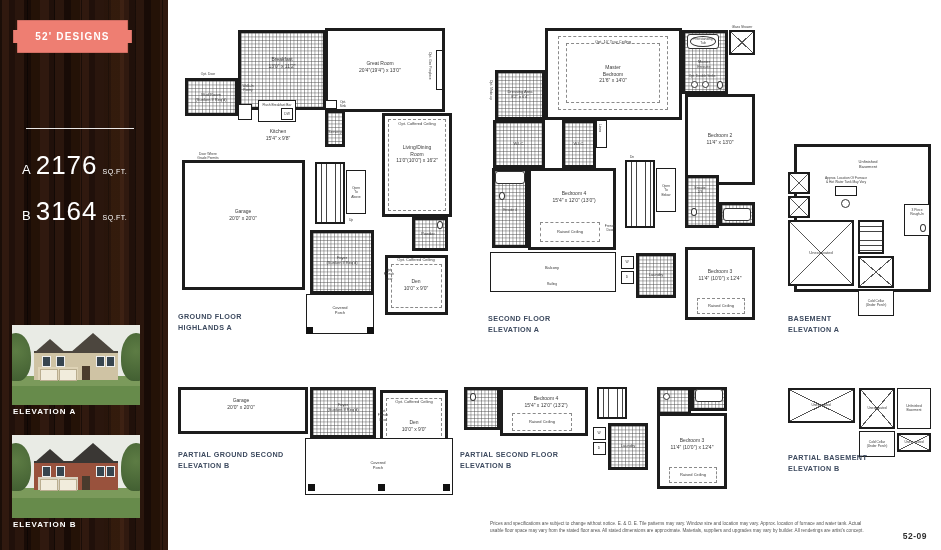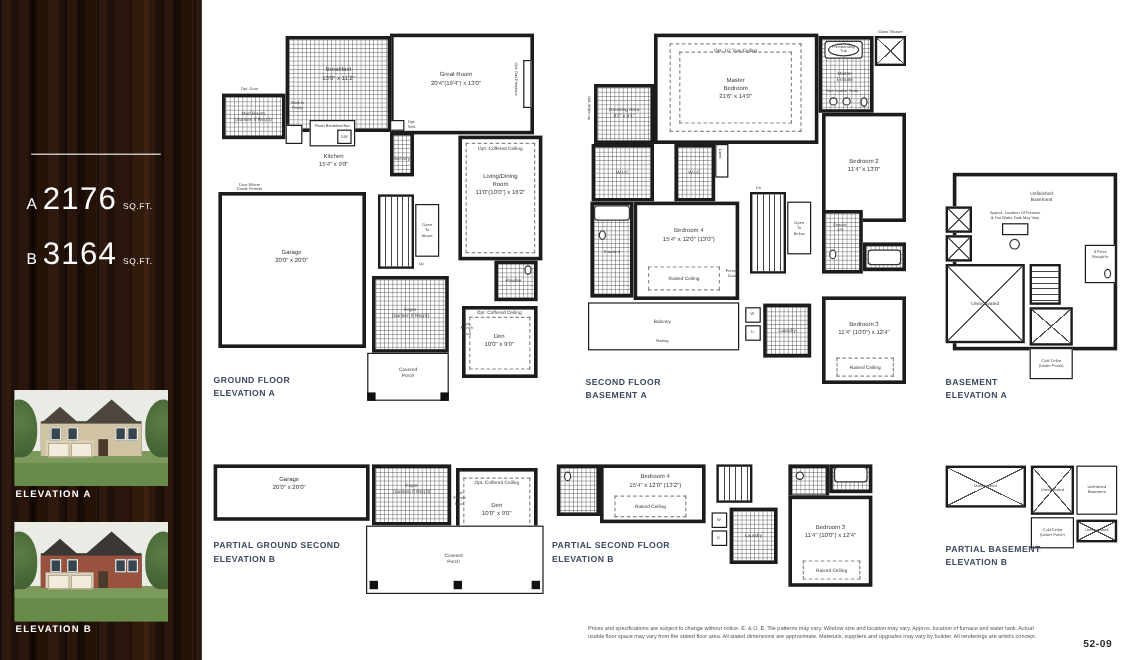--- a/index.html
+++ b/index.html
@@ -77,20 +77,23 @@
   .disclaimer{position:absolute;left:490px;top:520px;width:378px;margin:0;font-size:4.6px;
     line-height:1.55;color:#555;}
   .pageno{position:absolute;right:14px;top:531px;font-size:8.5px;font-weight:bold;color:#2e2e2e;letter-spacing:.5px;}
 </style>
 </head>
 <body>
 
 <div id="page">
 
   <aside class="sidebar">
+    <div class="badge plaque">
+      <span>52' DESIGNS</span>
+    </div>
     <div class="divider"></div>
 
     <div class="spec" style="top:150px">
       <span class="v">A</span>
       <span class="n">2176</span>
       <span class="u">SQ.FT.</span>
     </div>
     <div class="spec" style="top:196px">
       <span class="v">B</span>
       <span class="n">3164</span>
@@ -204,21 +207,21 @@
 French
 Door</span>
 
     <i class="w2" style="left:128px;top:282px;width:68px;height:40px"></i>
     <span class="lbl s" style="left:162px;top:298px">Covered
 Porch</span>
     <i class="post" style="left:128px;top:315px"></i>
     <i class="post" style="left:189px;top:315px"></i>
 
     <div class="plan-title" style="left:0;top:300px">GROUND FLOOR
-ELEVATION A</div>
+HIGHLANDS A</div>
   </section>
 
   <section class="plan" style="left:488px;top:12px;width:292px;height:330px">
     <i class="w" style="left:57px;top:16px;width:137px;height:92px"></i>
     <i class="dashed" style="left:70px;top:24px;width:110px;height:74px"></i>
     <i class="dashed" style="left:78px;top:31px;width:94px;height:60px"></i>
     <span class="lbl s" style="left:125px;top:30px">Opt. 10' Tray Ceiling</span>
     <span class="lbl" style="left:125px;top:62px">Master
 Bedroom
 21'6" x 14'0"</span>
@@ -291,21 +294,21 @@
     <span class="lbl xs" style="left:212px;top:178px">Ensuite
 2/3</span>
 
     <i class="w" style="left:197px;top:235px;width:70px;height:73px"></i>
     <span class="lbl" style="left:232px;top:262px">Bedroom 3
 11'4" (10'0") x 12'4"</span>
     <i class="dashed" style="left:209px;top:286px;width:48px;height:16px"></i>
     <span class="lbl s" style="left:233px;top:294px">Raised Ceiling</span>
 
     <div class="plan-title" style="left:0;top:302px">SECOND FLOOR
-BASEMENT A</div>
+ELEVATION A</div>
   </section>
 
   <section class="plan" style="left:788px;top:142px;width:148px;height:200px">
     <i class="w" style="left:6px;top:2px;width:137px;height:148px"></i>
     <span class="lbl s" style="left:80px;top:22px">Unfinished
 Basement</span>
     <span class="lbl xs" style="left:58px;top:38px">Approx. Location Of Furnace
 &amp; Hot Water Tank May Vary</span>
     <i class="w2" style="left:47px;top:44px;width:22px;height:10px"></i>
     <i class="oval" style="left:53px;top:57px;width:9px;height:9px"></i>

